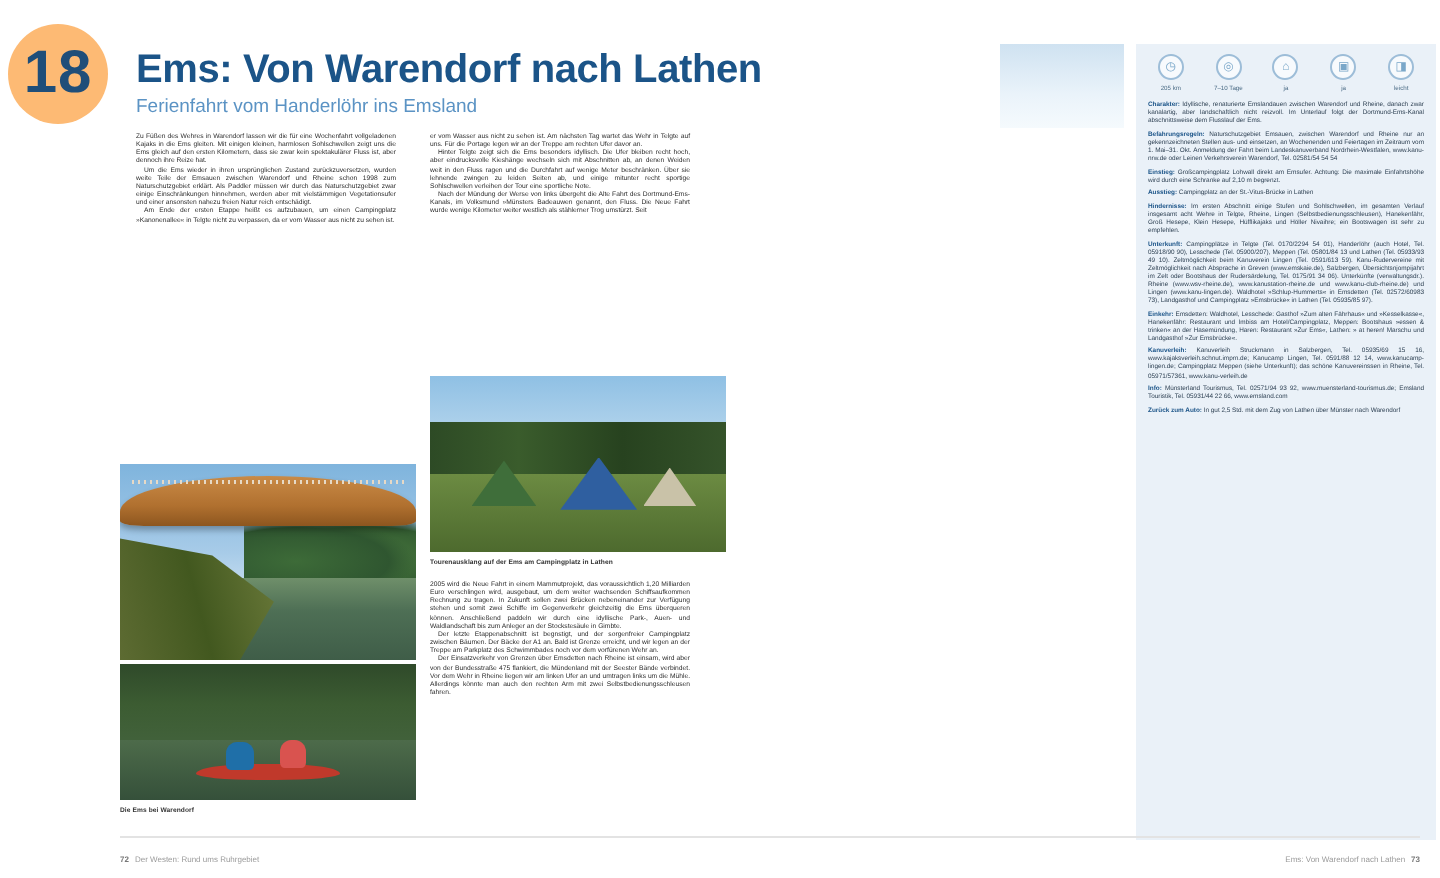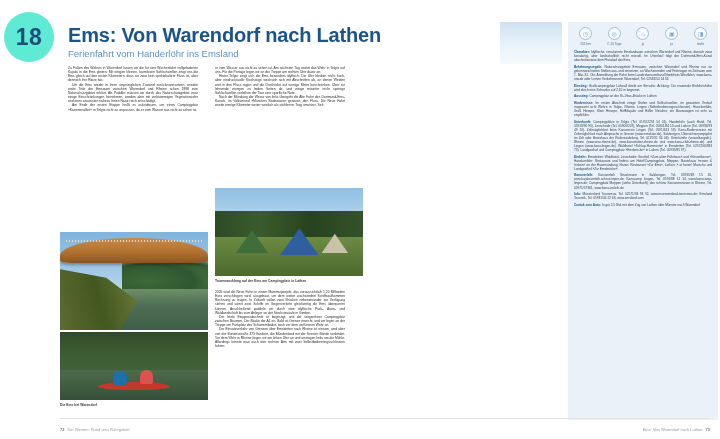--- a/index.html
+++ b/index.html
@@ -9,23 +9,23 @@
     font-family:"Liberation Sans", sans-serif;
     overflow:hidden;
     position:relative;
   }
   .page{position:absolute;inset:0;}
 
   
   .badge{
     position:absolute;left:4px;top:12px;
     width:50px;height:50px;border-radius:50%;
-    background:#5eead4;
+    background:#fdba74;
     display:flex;align-items:center;justify-content:center;
-    color:#1f4e79;font-size:23px;font-weight:bold;
+    color:#1f4e79;font-size:30px;font-weight:bold;
     letter-spacing:.5px;
   }
 
   
   .title{
     position:absolute;left:68px;top:24px;
     color:#1b5488;font-size:20px;font-weight:bold;
     letter-spacing:-.2px;white-space:nowrap;
   }
   .subtitle{

